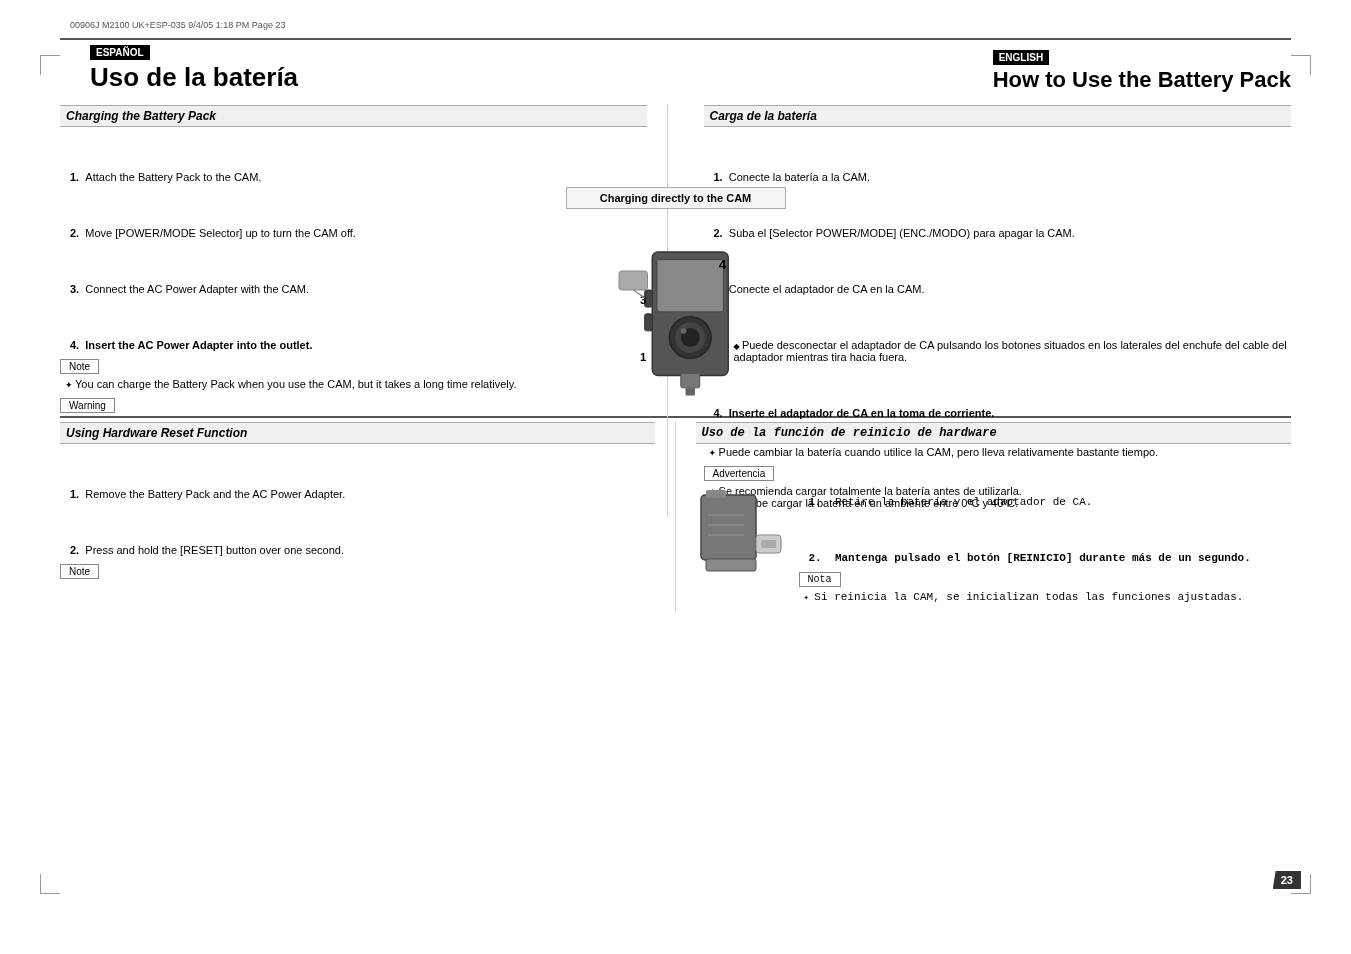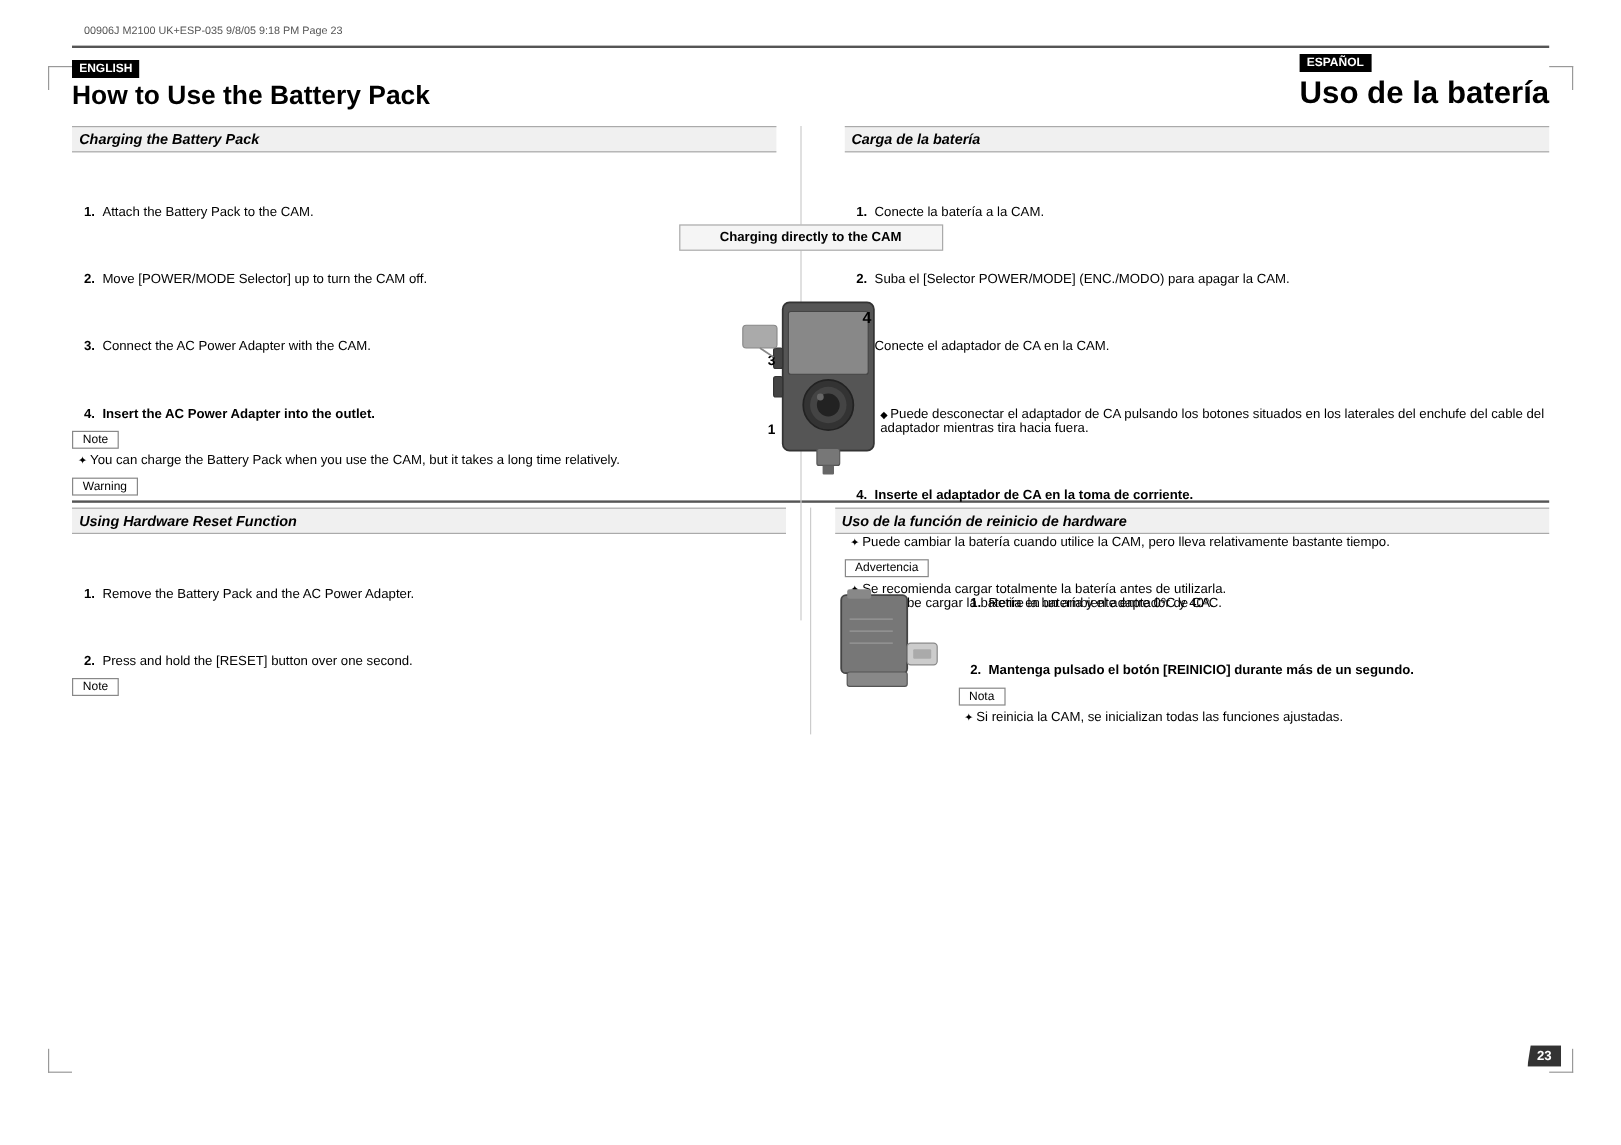--- a/index.html
+++ b/index.html
@@ -166,20 +166,21 @@
       margin-top: 5px;
     }
     .fw-col-left {
       width: 50%;
       padding-right: 20px;
       border-right: 1px solid #ccc;
     }
     .fw-col-right {
       width: 50%;
       padding-left: 20px;
+      font-family: Liberation Mono, monospace;
     }
 
     
     .bold-item {
       font-weight: bold;
     }
 
     
     .page-number {
       position: absolute;
@@ -211,33 +212,33 @@
 <body>
 
 <div class="page-container">
 
   <div class="corner-mark corner-tl"></div>
   <div class="corner-mark corner-tr"></div>
   <div class="corner-mark corner-bl"></div>
   <div class="corner-mark corner-br"></div>
 
   <div class="meta-line">
-    <span>00906J M2100 UK+ESP-035   9/8/05 9:18 PM   Page 23</span>
+    <span>00906J M2100 UK+ESP-035   9/4/05 1:18 PM   Page 23</span>
   </div>
 
   <hr class="top-divider">
 
   <div class="header-row">
+    <div class="title-block" style="text-align:left; padding-left:30px;">
+      <span class="lang-badge">ESPAÑOL</span>
+      <div class="page-title" style="font-size:26px;">Uso de la batería</div>
+    </div>
     <div class="title-block">
       <span class="lang-badge">ENGLISH</span>
       <div class="page-title">How to Use the Battery Pack</div>
-    </div>
-    <div class="title-block" style="text-align:left; padding-left:30px;">
-      <span class="lang-badge">ESPAÑOL</span>
-      <div class="page-title" style="font-size:26px;">Uso de la batería</div>
     </div>
   </div>
 
   <div class="main-columns">
 
     <div class="col-left">
       
       <div class="section-header">Charging the Battery Pack</div>
 
       <ol class="instr-list">

